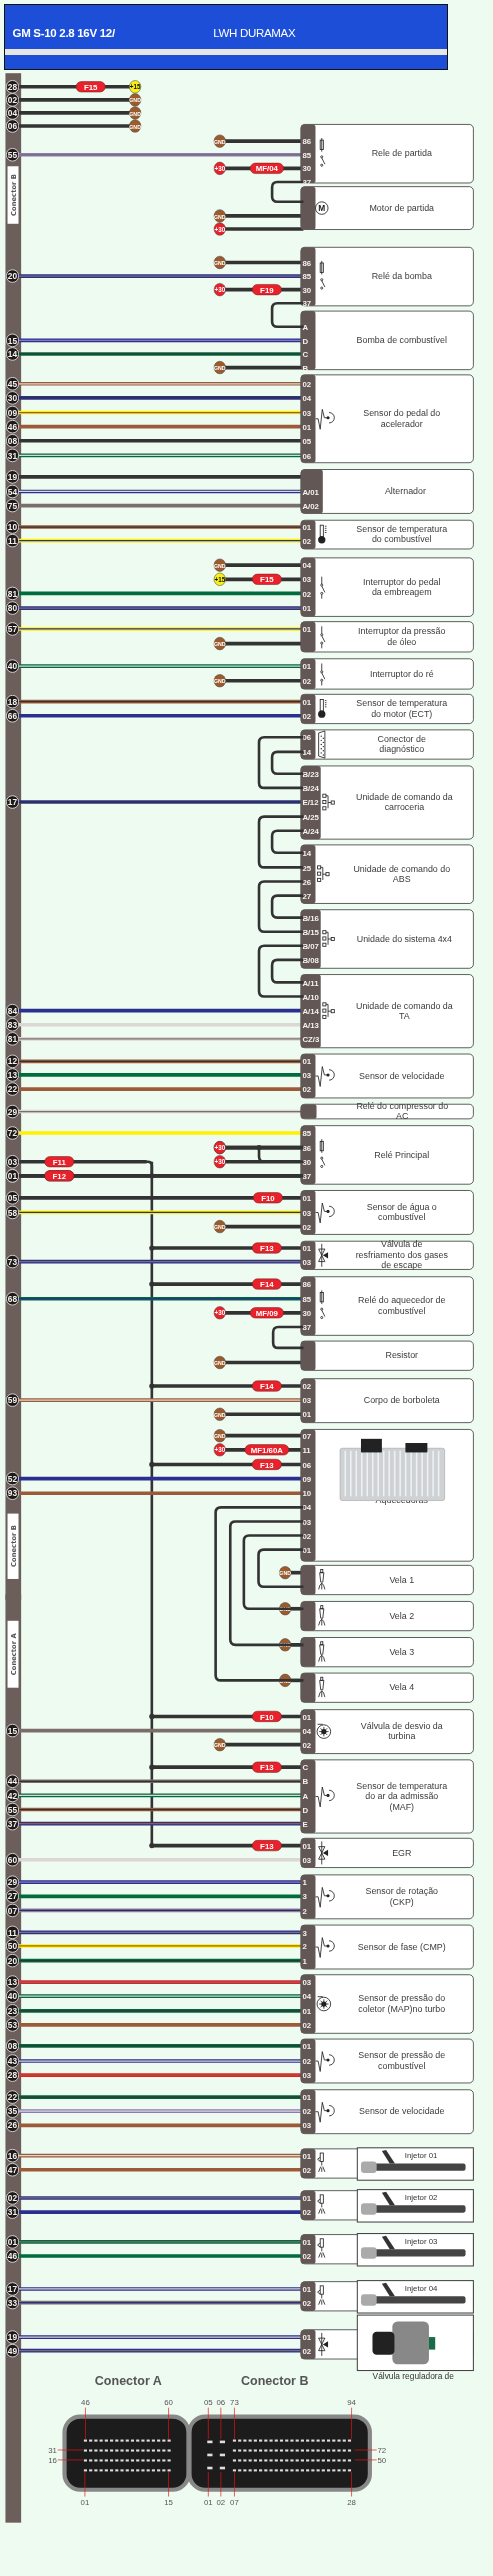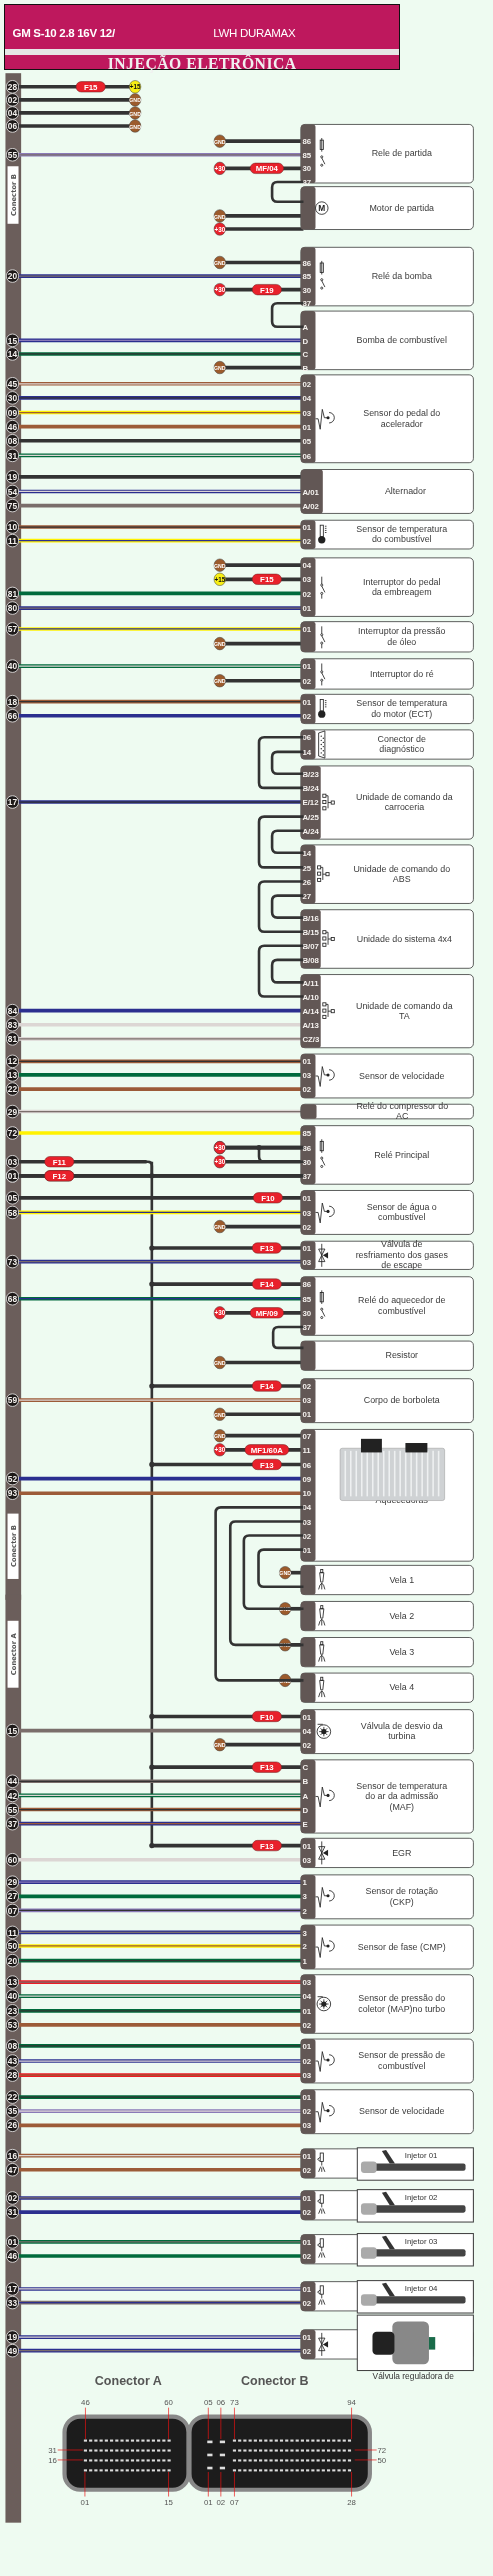--- a/index.html
+++ b/index.html
@@ -1,34 +1,33 @@
 <!DOCTYPE html>
 <html style="font-size:8.4px"><head>
 <meta charset="utf-8">
 <style>
   html,body{margin:0;padding:0;background:#eefbf1;}
   body{width:494px;height:2576px;position:relative;overflow:hidden;font-family:"Liberation Sans",sans-serif;}
-  #header{position:absolute;left:4.2px;top:4.2px;width:396px;height:66px;background:#be185d;border:1px solid #111;box-sizing:border-box;}
+  #header{position:absolute;left:4.2px;top:4.2px;width:444px;height:66px;background:#1d4ed8;border:1px solid #111;box-sizing:border-box;}
   #header .title-row{position:absolute;left:7.3px;top:22px;color:#fff;font-size:11.5px;font-weight:bold;font-family:"Liberation Sans Narrow","Liberation Sans",sans-serif;letter-spacing:-0.3px;}
   #header .engine{position:absolute;left:208px;top:22px;color:#fff;font-size:11.5px;font-weight:normal;letter-spacing:-0.3px;}
   #header .stripe{position:absolute;left:0;right:0;top:44px;height:6.3px;background:#e6e6e6;}
   #header .sub{position:absolute;left:0;right:0;top:50px;text-align:center;color:#f0f0f0;font-family:"Liberation Serif",serif;font-weight:bold;font-size:15.7px;letter-spacing:0.5px;}
   #diagram{position:absolute;left:0;top:0;}
   .pin-text{font-family:"Liberation Sans",sans-serif;font-weight:bold;fill:#f4f1ee;}
   .comp-label{font-family:"Liberation Sans",sans-serif;fill:#3b3b3b;font-size:17px;}
   .tag-text{font-family:"Liberation Sans",sans-serif;font-weight:bold;}
 </style>
 </head>
 <body>
 
 <div id="header">
   <span class="title-row">GM S-10   2.8  16V     12/</span>
   <span class="engine">LWH DURAMAX</span>
   <div class="stripe"></div>
-  <div class="sub">INJEÇÃO ELETRÔNICA</div>
 </div>
 
 <svg id="diagram" width="494" height="2576" xmlns="http://www.w3.org/2000/svg" viewBox="0 0 944 4927">
     <rect x="10" y="140" width="30" height="2920" fill="#6b5e5b"></rect>
     <rect x="10" y="3050" width="30" height="1775" fill="#6b5e5b"></rect>
     <g>
       <rect x="14" y="318" width="21" height="110" fill="#fff"></rect>
       <text x="0" y="0" transform="translate(31,373) rotate(-90)" text-anchor="middle" font-size="13" font-weight="bold" fill="#555" font-family="DejaVu Sans, sans-serif">Conector B</text>
     </g>
     <g>

